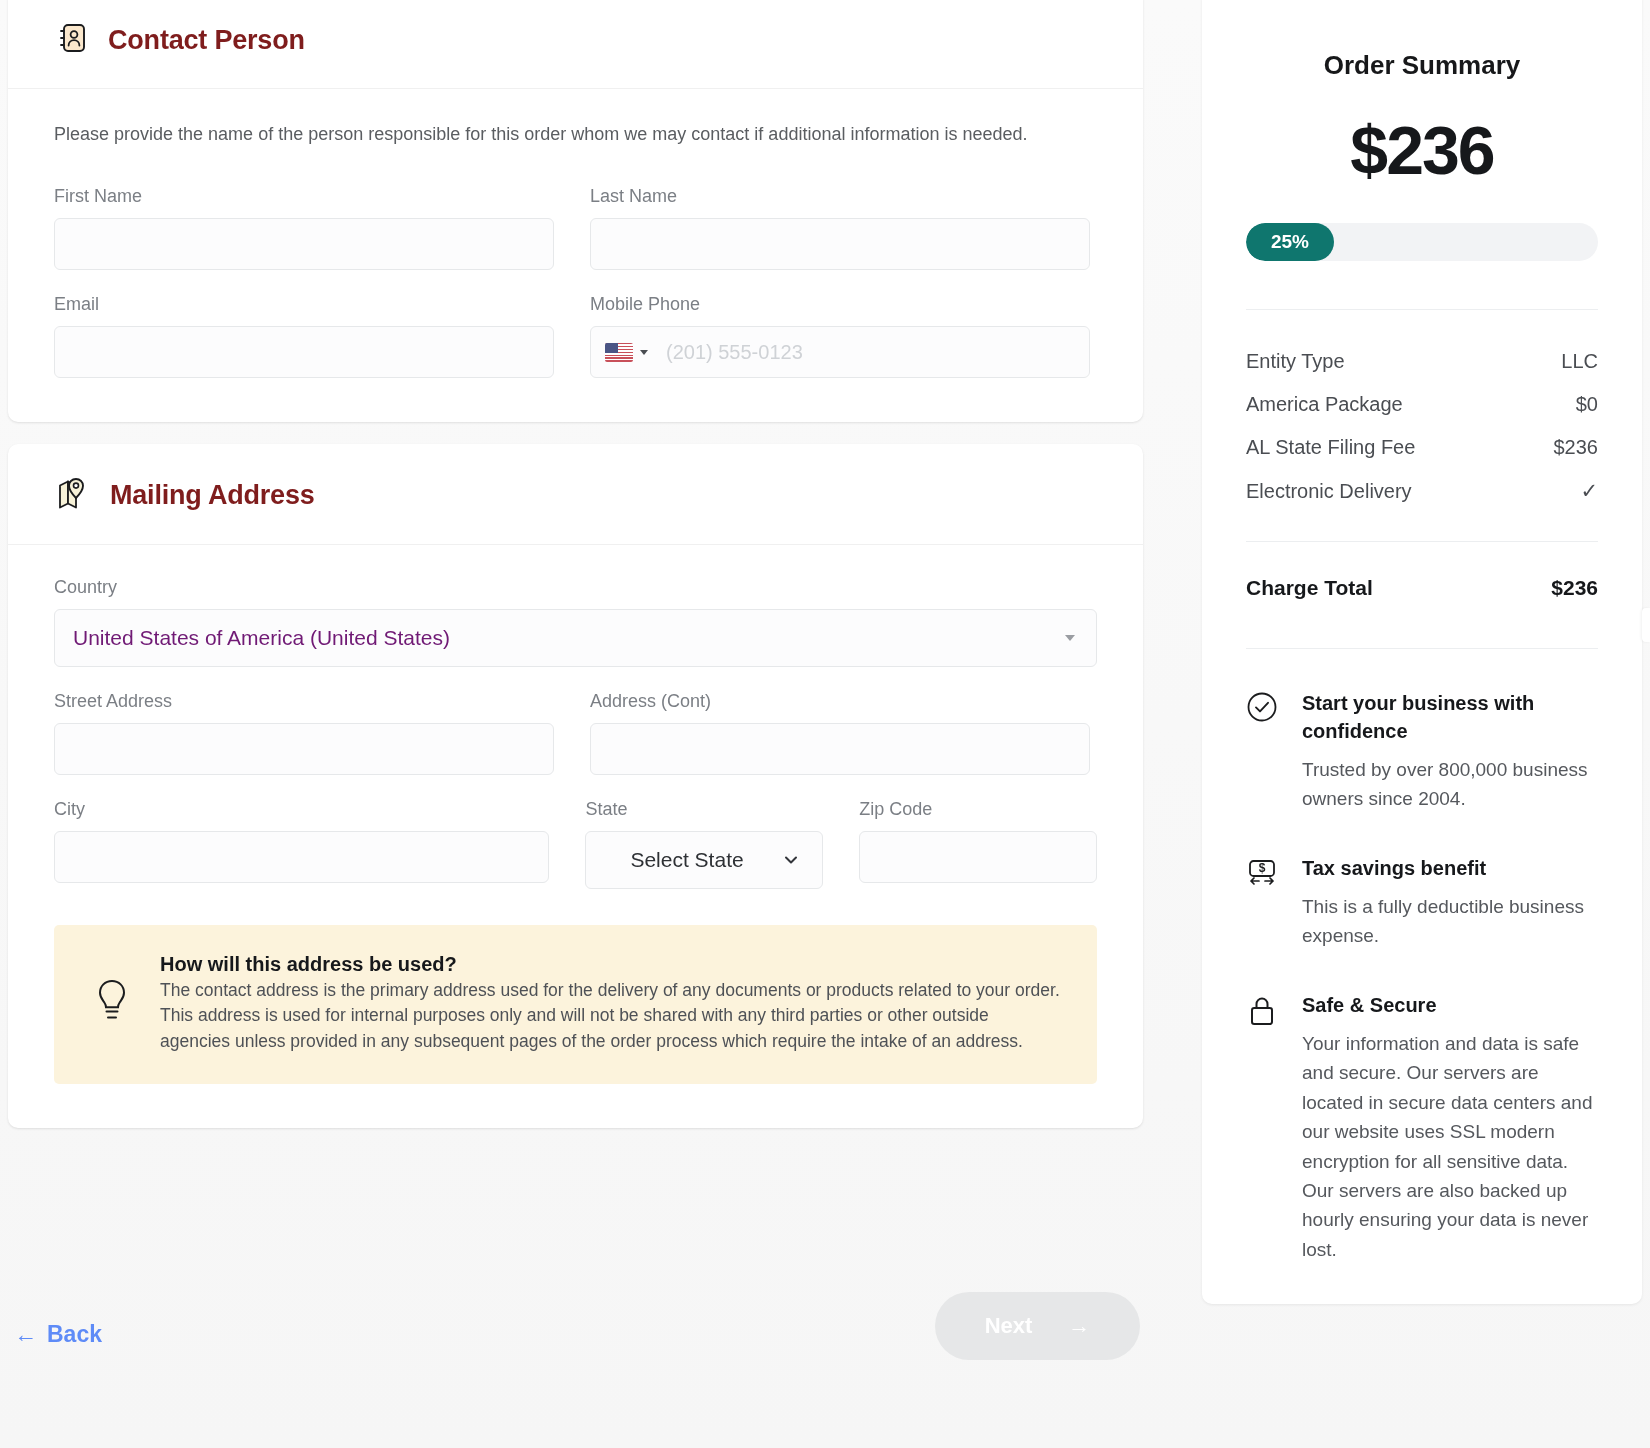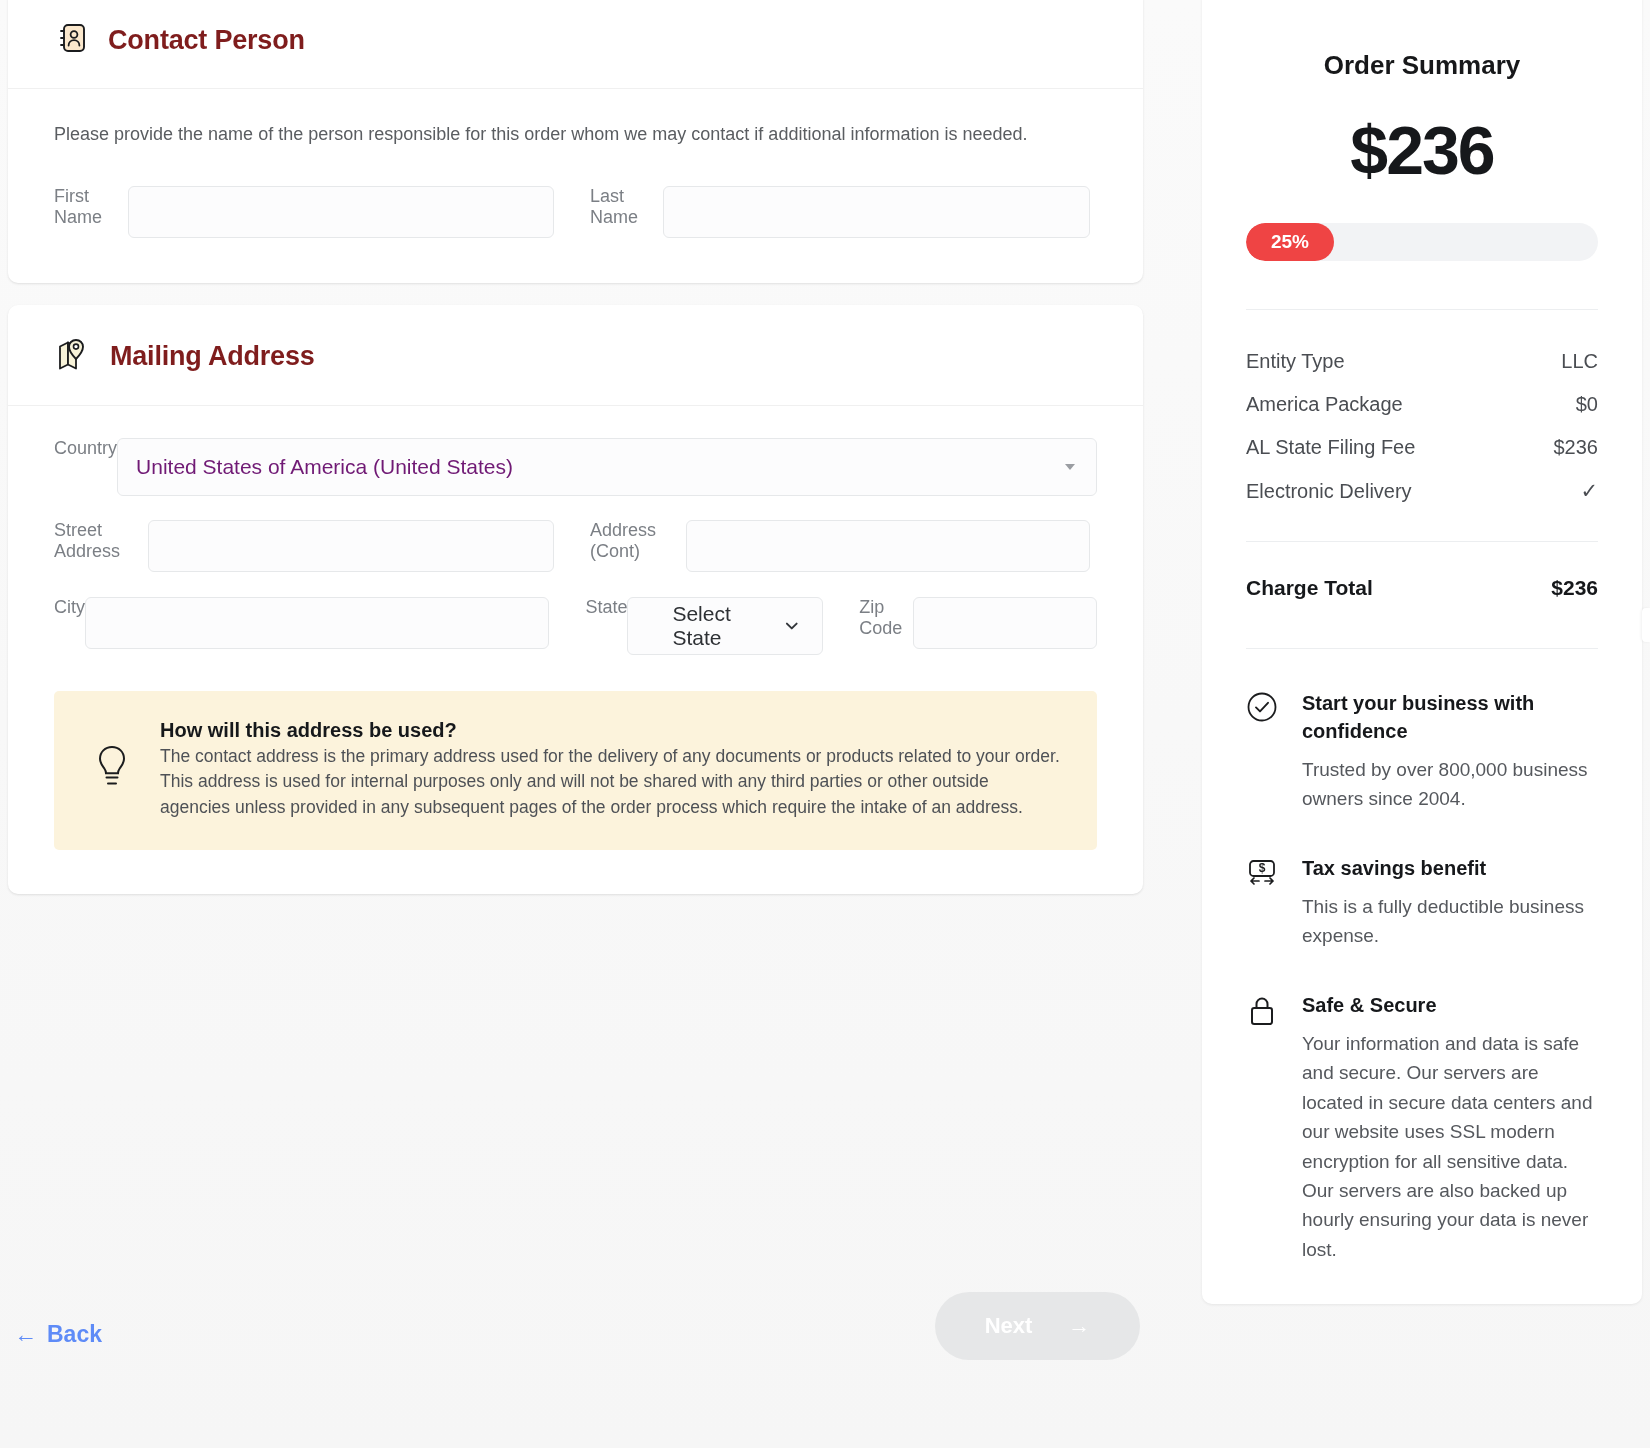--- a/index.html
+++ b/index.html
@@ -60,21 +60,21 @@
     margin-bottom: 38px;
   }
 
   .row {
     display: flex;
     gap: 36px;
     margin-bottom: 24px;
   }
   .row:last-child { margin-bottom: 0; }
 
-  .field { display: flex; flex-direction: row; }
+  .field { display: flex; flex-direction: column; }
   .field.half  { width: 500px; }
   .field.full  { width: 100%; }
   .field.state { width: 240px; }
   .field.zip   { width: 240px; }
 
   .field label {
     font-size: 18px;
     color: #7b7f85;
     margin-bottom: 11px;
     font-weight: 400;
@@ -363,20 +363,37 @@
           <div class="field half">
             <label>First Name</label>
             <input class="input" type="text" placeholder="" style="">
           </div>
           <div class="field half">
             <label>Last Name</label>
             <input class="input" type="text" placeholder="" style="">
           </div>
         </div>
 
+        <div class="row">
+          <div class="field half">
+            <label>Email</label>
+            <input class="input" type="text" placeholder="" style="">
+          </div>
+          <div class="field half">
+            <label>Mobile Phone</label>
+            <div class="phone-wrap">
+              <span class="flag">
+                <span class="stripes"></span>
+                  <span class="canton"></span>
+              </span>
+              <span class="caret-sm"></span>
+              <input class="phone-input" type="text" placeholder="(201) 555-0123" style="">
+            </div>
+          </div>
+        </div>
       </div>
     </div>
 
     <div class="card">
       <div class="card-head">
         <span>
           <svg width="38" height="38" viewBox="0 0 38 38">
             <path d="M6 11.5l8-4v22l-8 4z" fill="#f7f2d8" stroke="#1b1c1e" stroke-width="1.8" stroke-linejoin="round"></path>
             <path d="M14 7.5l8 4v22l-8-4z" fill="#f7f2d8" stroke="#1b1c1e" stroke-width="1.8" stroke-linejoin="round"></path>
             <path d="M22 5c4.1 0 7 3 7 6.8 0 5-7 12.2-7 12.2s-7-7.2-7-12.2C15 8 17.9 5 22 5z" fill="#f7f2d8" stroke="#1b1c1e" stroke-width="1.9" stroke-linejoin="round"></path>
@@ -443,21 +460,21 @@
       </div>
     </div>
   </div>
 
   <div class="right-col">
     <div class="summary-card">
       <div class="summary-title">Order Summary</div>
       <div class="summary-price">$236</div>
 
       <div class="progress-track">
-        <div class="progress-fill" style="width: 25%; background: #ef4444;">25%</div>
+        <div class="progress-fill" style="width: 25%; background: #0f766e;">25%</div>
       </div>
 
       <div class="divider"></div>
 
       <div>
         <div class="line-item">
           <span>Entity Type</span>
           <span class="val">LLC</span>
         </div>
         <div class="line-item">

